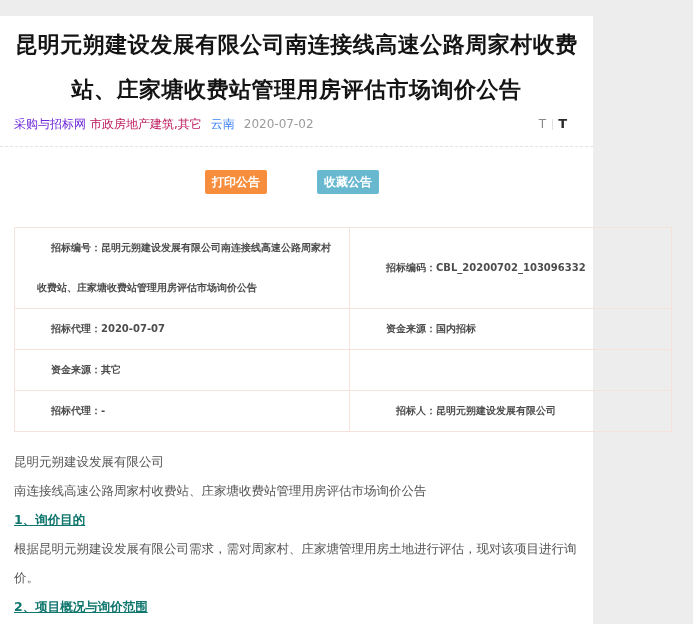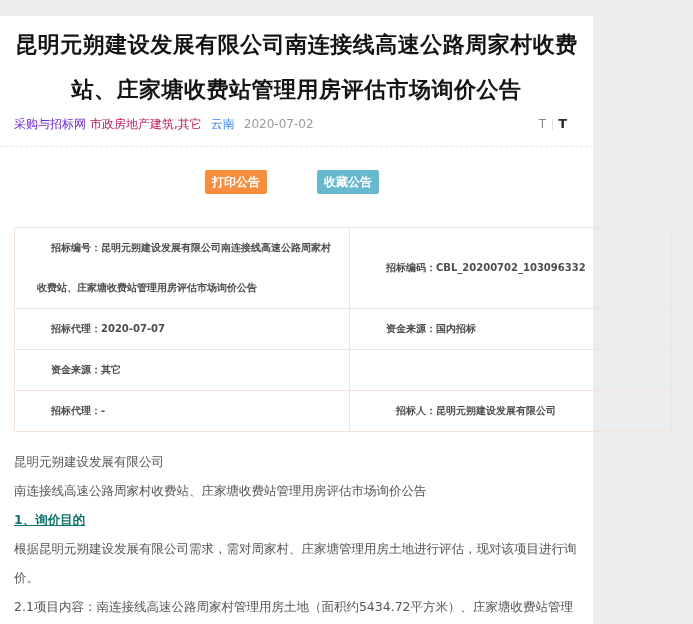--- a/index.html
+++ b/index.html
@@ -112,17 +112,18 @@
           <td><span class="cell-label">招标人：</span><span class="cell-value">昆明元朔建设发展有限公司</span></td>
         </tr>
       </tbody>
     </table>
 
     <div class="body-text">
       <p>昆明元朔建设发展有限公司</p>
       <p>南连接线高速公路周家村收费站、庄家塘收费站管理用房评估市场询价公告</p>
       <p class="heading">1、询价目的</p>
       <p>根据昆明元朔建设发展有限公司需求，需对周家村、庄家塘管理用房土地进行评估，现对该项目进行询价。</p>
+      <p class="heading">2、项目概况与询价范围</p>
       <p>2.1项目内容：南连接线高速公路周家村管理用房土地（面积约5434.72平方米）、庄家塘收费站管理用房土地（面积约4150.66平方米）评估</p>
     </div>
 
   </div>
 </div>
 
 </body></html>

